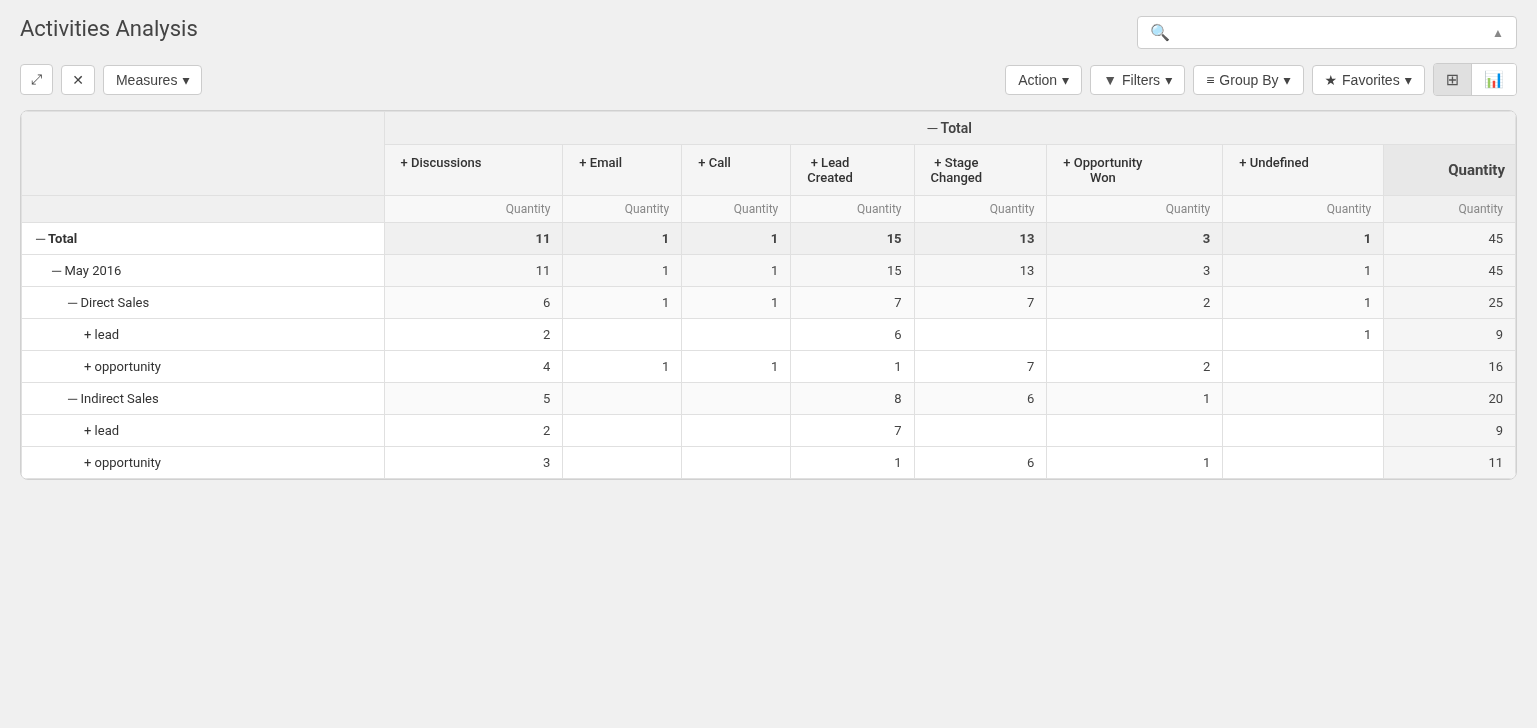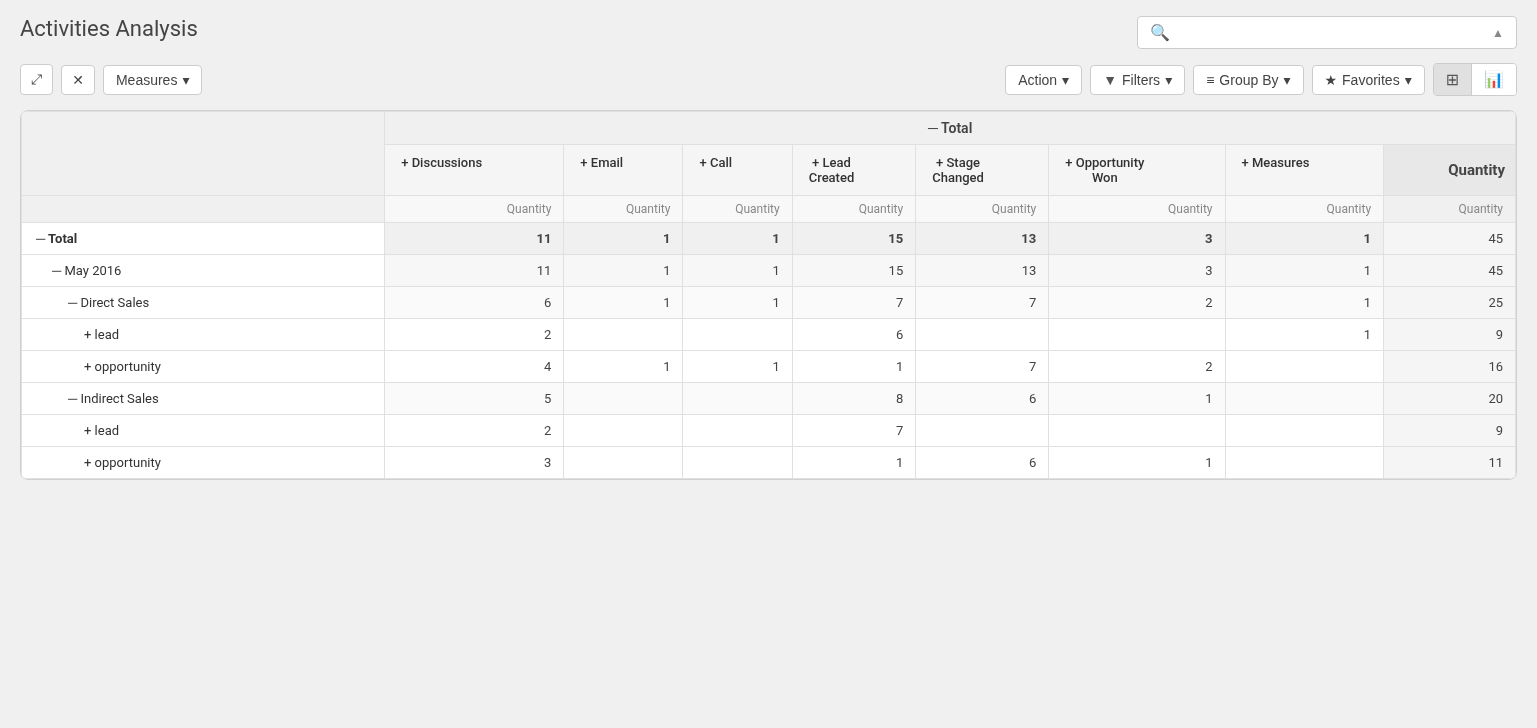--- a/index.html
+++ b/index.html
@@ -309,21 +309,21 @@
                 <span>+ Stage<br>Changed</span>
               </div>
           </th>
           <th class="col-header-cell">
             <div class="col-title">
                 <span>+ Opportunity<br>Won</span>
               </div>
           </th>
           <th class="col-header-cell">
             <div class="col-title">
-                <span>+ Measures</span>
+                <span>+ Undefined</span>
               </div>
           </th>
           <th class="col-header-cell quantity-header">
             <span>Quantity</span>
           </th>
         </tr>
 
         <tr>
           <th class="header-left-cell"></th>
           <th class="sub-header-cell">Quantity</th>

